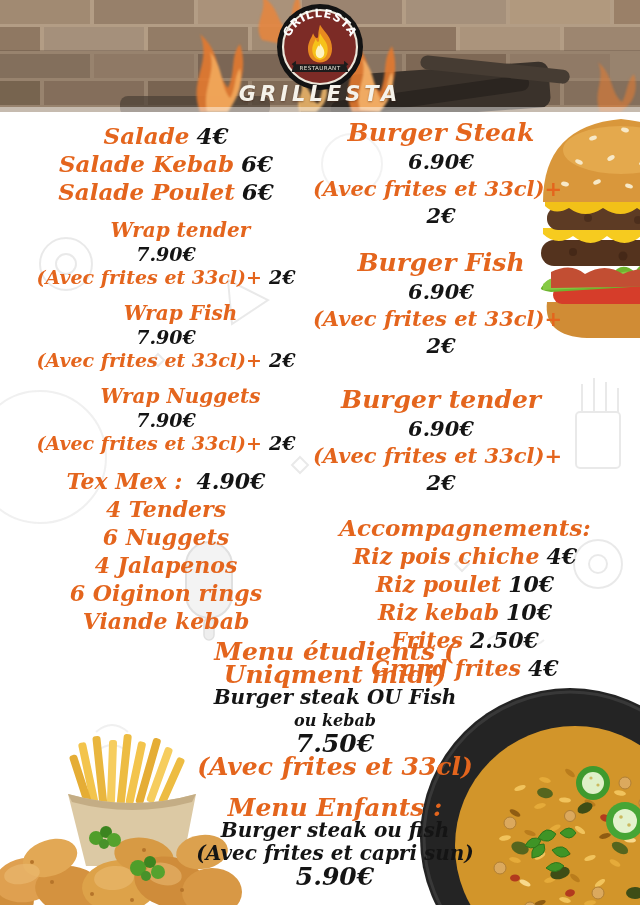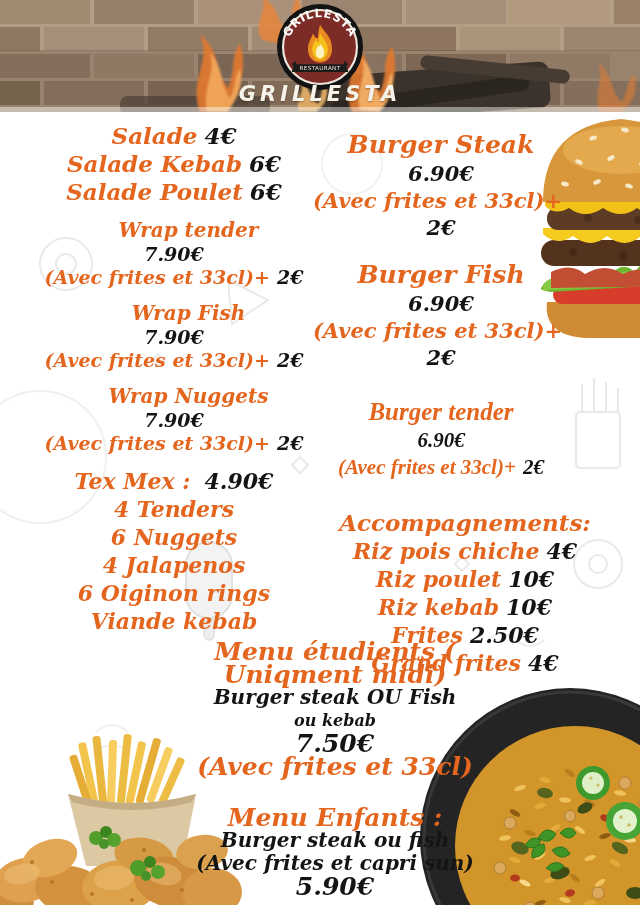--- a/index.html
+++ b/index.html
@@ -21,25 +21,25 @@
   .k{color:#141414;}
   .gap{display:inline-block;width:7px;}
   .line{font-weight:700;font-style:italic;}
   .sz-salade{font-size:23px;line-height:28px;}
   .sz-title{font-size:25px;line-height:30px;}
   .sz-wrap{font-size:20px;line-height:25px;margin-left:29px;}
   .sz-sub{font-size:19px;line-height:23px;}
   .sz-tex{font-size:22px;line-height:28px;}
   .sz-bot{font-size:25px;line-height:23px;}
   .blk{margin-bottom:12px;}
-  #col-left{left:8px;top:122px;width:268px;padding-left:32px;}
-  #col-right{left:312px;top:124px;width:258px;}
+  #col-left{left:0;top:122px;width:268px;padding-left:32px;}
+  #col-right{left:312px;top:112px;width:258px;}
   #accomp{transform:translateX(24px);}
   #menus{left:165px;top:640px;width:340px;}
-  .mt6{margin-top:6px;} .mt10{margin-top:10px;} .mt14{margin-top:28px;}
+  .mt6{margin-top:6px;} .mt10{margin-top:10px;} .mt14{margin-top:18px;}
   .mt18{margin-top:19px;} .mt22{}
   
   .food{position:absolute;z-index:2;}
   #burger-art{left:533px;top:106px;}
   #fries-art{left:-8px;top:732px;}
   #bowl-art{left:420px;top:688px;}
 </style>
 </head>
 <body>
 
@@ -348,21 +348,21 @@
       <div class="line sz-sub k" style="font-size:21px;line-height:27px;">6.90€</div>
       <div class="line" style="font-size:21px;line-height:27px;"><span class="o">(Avec frites et 33cl)+</span><span class="gap"></span><span class="k">2€</span></div>
     </div>
 
     <div class="blk mt18">
       <div class="line sz-title o">Burger Fish</div>
       <div class="line" style="font-size:21px;line-height:27px;"><span class="k">6.90€</span></div>
       <div class="line" style="font-size:21px;line-height:27px;"><span class="o">(Avec frites et 33cl)+</span><span class="gap"></span><span class="k">2€</span></div>
     </div>
 
-    <div class="blk mt22" style="margin-top:26px;font-family:Liberation Serif, serif;">
+    <div class="blk mt22" style="margin-top:26px;">
       <div class="line sz-title o">Burger tender</div>
       <div class="line" style="font-size:21px;line-height:27px;"><span class="k">6.90€</span></div>
       <div class="line" style="font-size:21px;line-height:27px;"><span class="o">(Avec frites et 33cl)+</span><span class="gap"></span><span class="k">2€</span></div>
     </div>
 
     <div id="accomp" class="blk mt14">
       <div class="line sz-title o" style="font-size:23px;line-height:28px;">Accompagnements:</div>
       <div class="line sz-tex"><span class="o">Riz pois chiche</span><span class="gap"></span><span class="k">4€</span></div>
       <div class="line sz-tex"><span class="o">Riz poulet</span><span class="gap"></span><span class="k">10€</span></div>
       <div class="line sz-tex"><span class="o">Riz kebab</span><span class="gap"></span><span class="k">10€</span></div>

